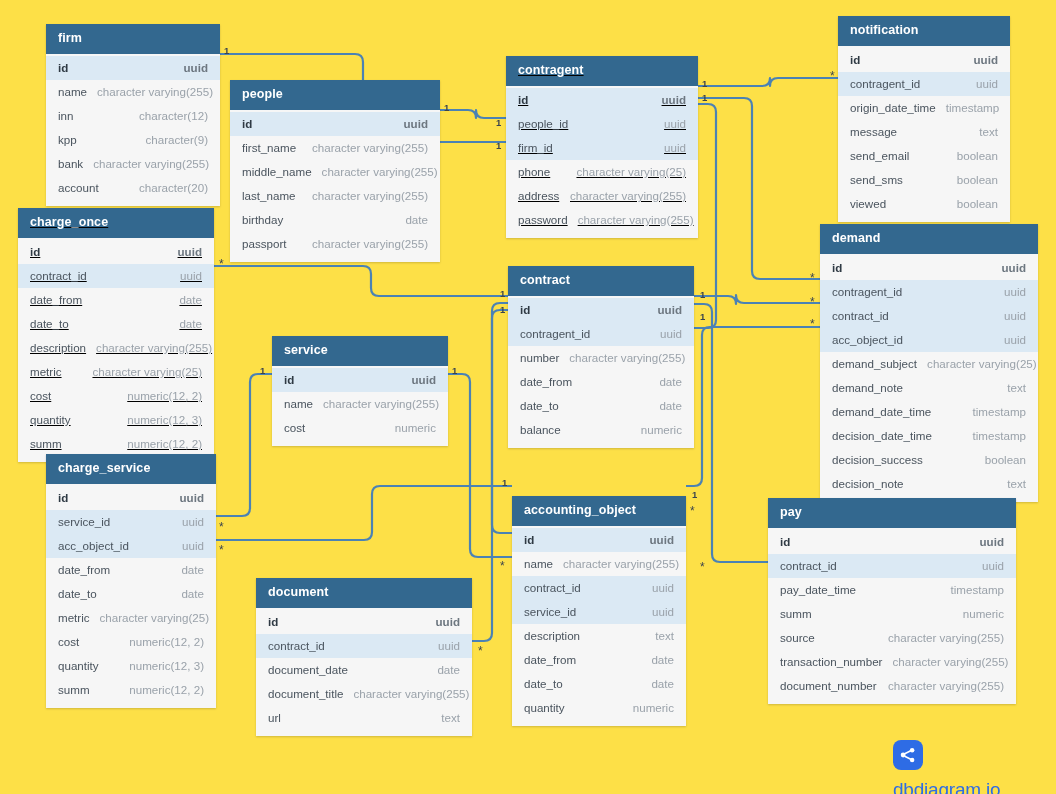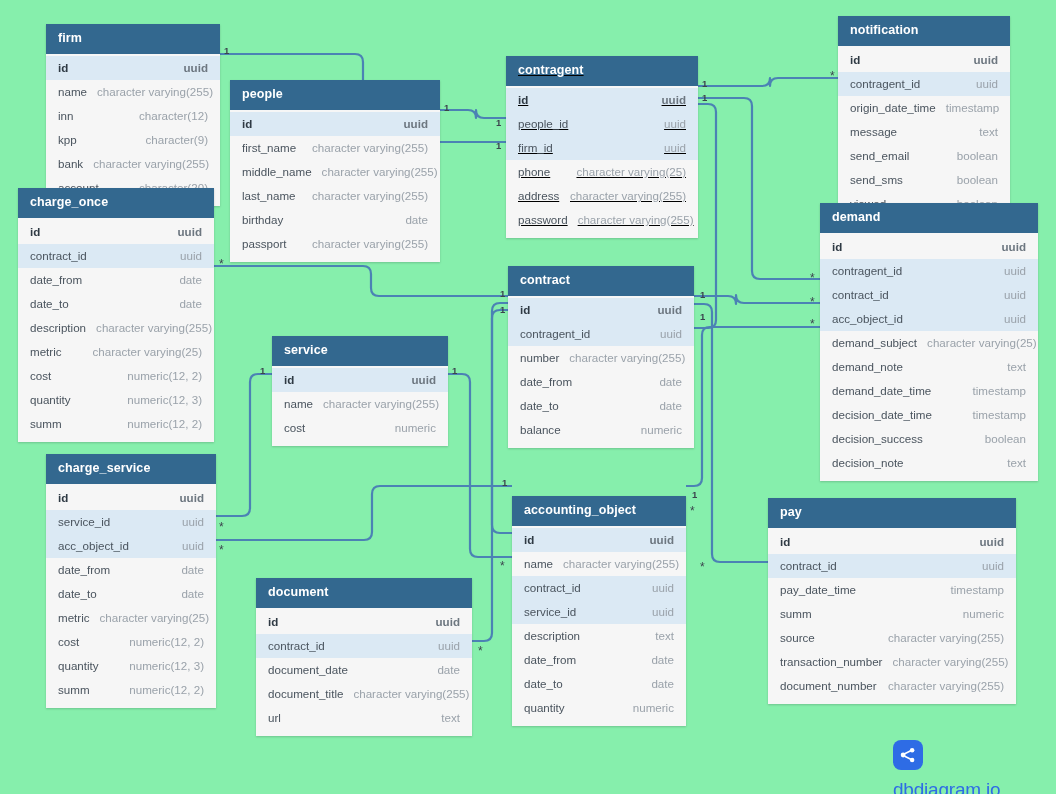--- a/index.html
+++ b/index.html
@@ -5,21 +5,21 @@
 <style>
   html, body {
     margin: 0;
     padding: 0;
     background: #ffffff;
   }
   #canvas {
     position: relative;
     width: 1056px;
     height: 794px;
-    background: #86efac;
+    background: #fde047;
     font-family: "Liberation Sans", sans-serif;
     overflow: hidden;
   }
   #edges {
     position: absolute;
     left: 0; top: 0;
     width: 1056px;
     height: 794px;
     pointer-events: none;
     z-index: 1;
@@ -262,21 +262,21 @@
         <div class="row">
           <span class="fname">send_sms</span>
           <span class="ftype">boolean</span>
         </div>
         <div class="row">
           <span class="fname">viewed</span>
           <span class="ftype">boolean</span>
         </div>
         <div class="card-bottom"></div>
       </div>
-      <div class="card" style="left: 820px; top: 203px; width: 218px;">
+      <div class="card" style="left: 820px; top: 224px; width: 218px;">
         <div class="card-header">demand</div>
         <div class="card-topgap"></div>
         <div class="row pk">
           <span class="fname">id</span>
           <span class="ftype">uuid</span>
         </div>
         <div class="row hl">
           <span class="fname">contragent_id</span>
           <span class="ftype">uuid</span>
         </div>
@@ -307,21 +307,21 @@
         <div class="row">
           <span class="fname">decision_success</span>
           <span class="ftype">boolean</span>
         </div>
         <div class="row">
           <span class="fname">decision_note</span>
           <span class="ftype">text</span>
         </div>
         <div class="card-bottom"></div>
       </div>
-      <div class="card" style="left: 18px; top: 188px; width: 196px;">
+      <div class="card" style="left: 18px; top: 208px; width: 196px; text-decoration: underline;">
         <div class="card-header">charge_once</div>
         <div class="card-topgap"></div>
         <div class="row pk">
           <span class="fname">id</span>
           <span class="ftype">uuid</span>
         </div>
         <div class="row hl">
           <span class="fname">contract_id</span>
           <span class="ftype">uuid</span>
         </div>

